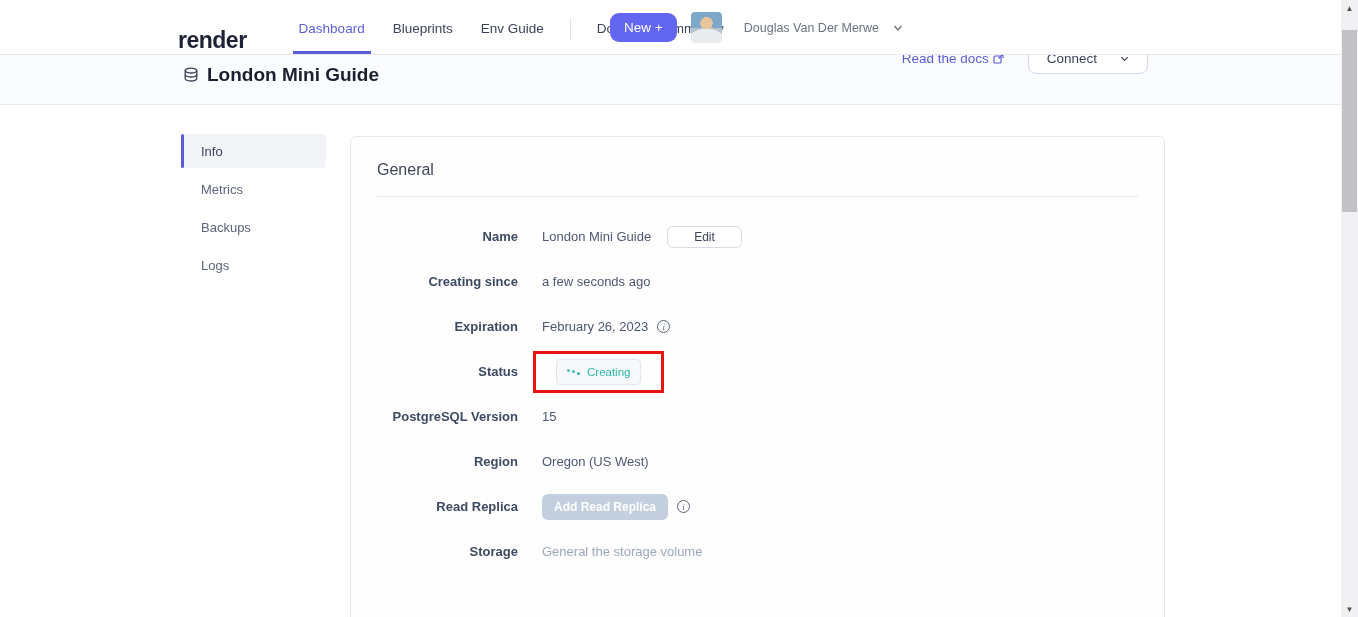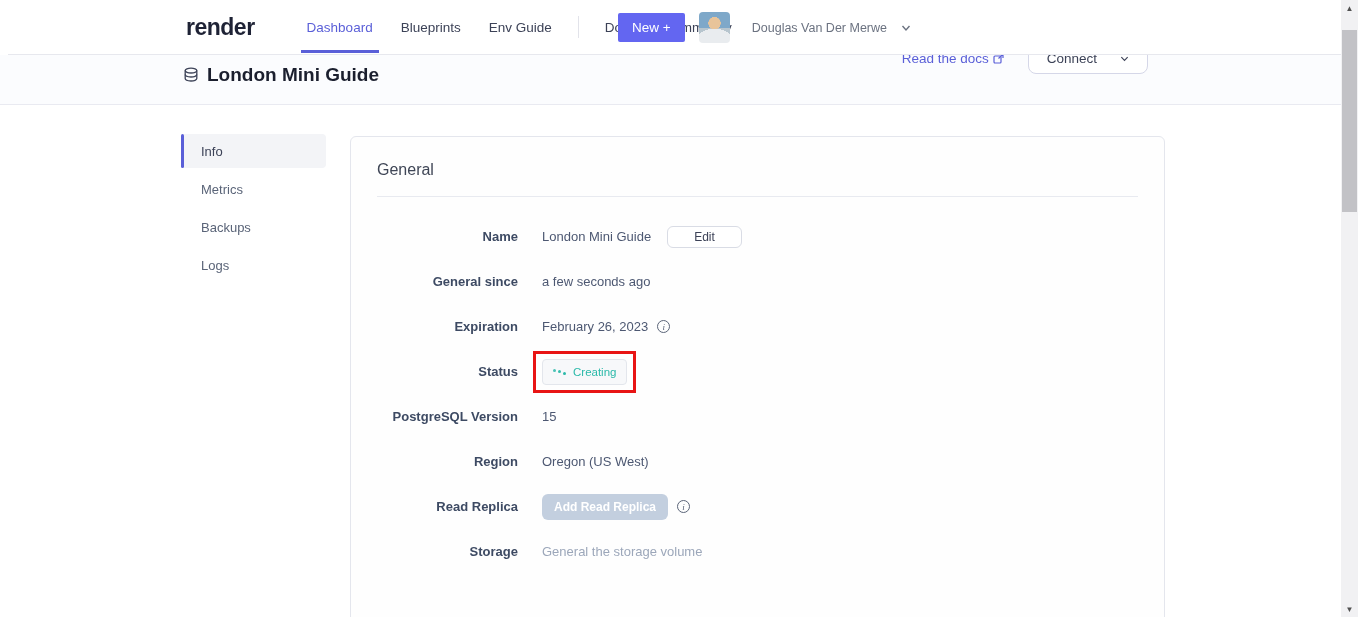--- a/index.html
+++ b/index.html
@@ -1,31 +1,31 @@
 <!DOCTYPE html>
 <html><head>
 <meta charset="utf-8">
 <style>
   * { margin:0; padding:0; box-sizing:border-box; }
   html,body { width:1358px; height:617px; overflow:hidden; background:#fff;
     font-family:"Liberation Sans","DejaVu Sans",sans-serif; color:#3d4a63; }
 
   
-  .navbar { position:absolute; left:8px; top:0; width:1341px; height:55px; background:#fff;
-    border-bottom:1px solid #e7e8ee; display:flex; align-items:center; z-index:30; }
+  .navbar { position:absolute; left:0; top:0; width:1341px; height:55px; background:#fff;
+    border-bottom:1px solid #e7e8ee; display:flex; align-items:flex-end; z-index:30; }
   .logo { margin-left:178px; font-size:23px; font-weight:700; color:#1e2235; letter-spacing:-0.5px; }
   .nav-links { display:flex; align-items:center; margin-left:50px; gap:24px; }
   .nav-item { position:relative; font-size:13.5px; font-weight:500; color:#3c4257;
     cursor:pointer; padding:18px 2px; }
   .nav-item.active { color:#5a5fd8; }
   .tab-indicator { position:absolute; left:-4px; right:-4px; bottom:0; height:3px; background:#5a5fd8; }
   .nav-divider { width:1px; height:22px; background:#e2e3ea; }
   .nav-right { position:absolute; right:438px; top:0; height:55px; display:flex; align-items:center; gap:14px; }
   .new-btn { background:#6366f1; color:#fff; font-size:13.5px; font-weight:500;
-    border:none; border-radius:2px; padding:7px 14px; cursor:pointer; }
+    border:none; border-radius:9px; padding:7px 14px; cursor:pointer; }
   .avatar { width:31px; height:31px; border-radius:4px; overflow:hidden;
     background:
       radial-gradient(circle at 50% 36%, #e8c49a 0 24%, rgba(0,0,0,0) 25%),
       radial-gradient(ellipse 60% 38% at 50% 92%, #e9ecef 0 99%, rgba(0,0,0,0) 100%),
       linear-gradient(#7ea8c9 0 52%, #b7c5ce 52% 100%); }
   .user-name { font-size:12.5px; color:#6b7280;padding-left:8px; }
   .chev { width:10px; height:10px; }
 
   
   .page-header { position:absolute; left:0; top:55px; width:1341px; height:50px;
@@ -57,21 +57,21 @@
   .row-label { width:141px; text-align:right; font-size:13px; font-weight:700; color:#3d4a63; flex:none; }
   .row-value { margin-left:24px; font-size:13px; color:#4d5872; display:flex; align-items:center; }
   .row-value.muted { color:#9ca7ba; }
   .edit-btn { margin-left:16px; background:#fff; border:1px solid #d9dce5; border-radius:6px;
     padding:3px 26px; font-size:12px; color:#3c4257; cursor:pointer; }
   .info-icon { margin-left:9px; width:13px; height:13px; border:1px solid #5a6478; border-radius:50%;
     display:inline-flex; align-items:center; justify-content:center; font-size:9px; color:#5a6478;
     font-family:"Liberation Serif",serif; font-style:italic; }
 
   
-  .annotation-box { border:3px solid #e81414; padding:5px 6px; display:inline-block; margin-left:-9px; }
+  .annotation-box { border:3px solid #e81414; padding:5px 20px; display:inline-block; margin-left:-9px; }
   .status-badge { display:inline-flex; align-items:center; gap:7px; background:#f7f8fa;
     border:1px solid #e3e6ec; border-radius:4px; padding:6px 10px; }
   .dots { display:inline-flex; gap:2px; align-items:flex-end; height:8px; }
   .dot { width:3px; height:3px; border-radius:50%; background:#2bb9a9; }
   .dot:nth-child(1){ transform:translateY(-4px); opacity:.85;}
   .dot:nth-child(2){ transform:translateY(-3px); opacity:.95;}
   .dot:nth-child(3){ transform:translateY(-1px);}
   .badge-text { font-size:11.5px; color:#2bb9a9; }
 
   .replica-btn { background:#c3cfdf; color:#fff; border:none; border-radius:6px;
@@ -170,21 +170,21 @@
   <div class="rows">
     <div class="row">
       <div class="row-label">Name</div>
       <div class="row-value">
         <span>London Mini Guide</span>
         <button class="edit-btn">Edit</button>
       </div>
     </div>
 
     <div class="row">
-      <div class="row-label">General since</div>
+      <div class="row-label">Creating since</div>
       <div class="row-value">
         <span>a few seconds ago</span>
       </div>
     </div>
 
     <div class="row">
       <div class="row-label">Expiration</div>
       <div class="row-value">
         <span>February 26, 2023</span>
         <span class="info-icon">i</span>

